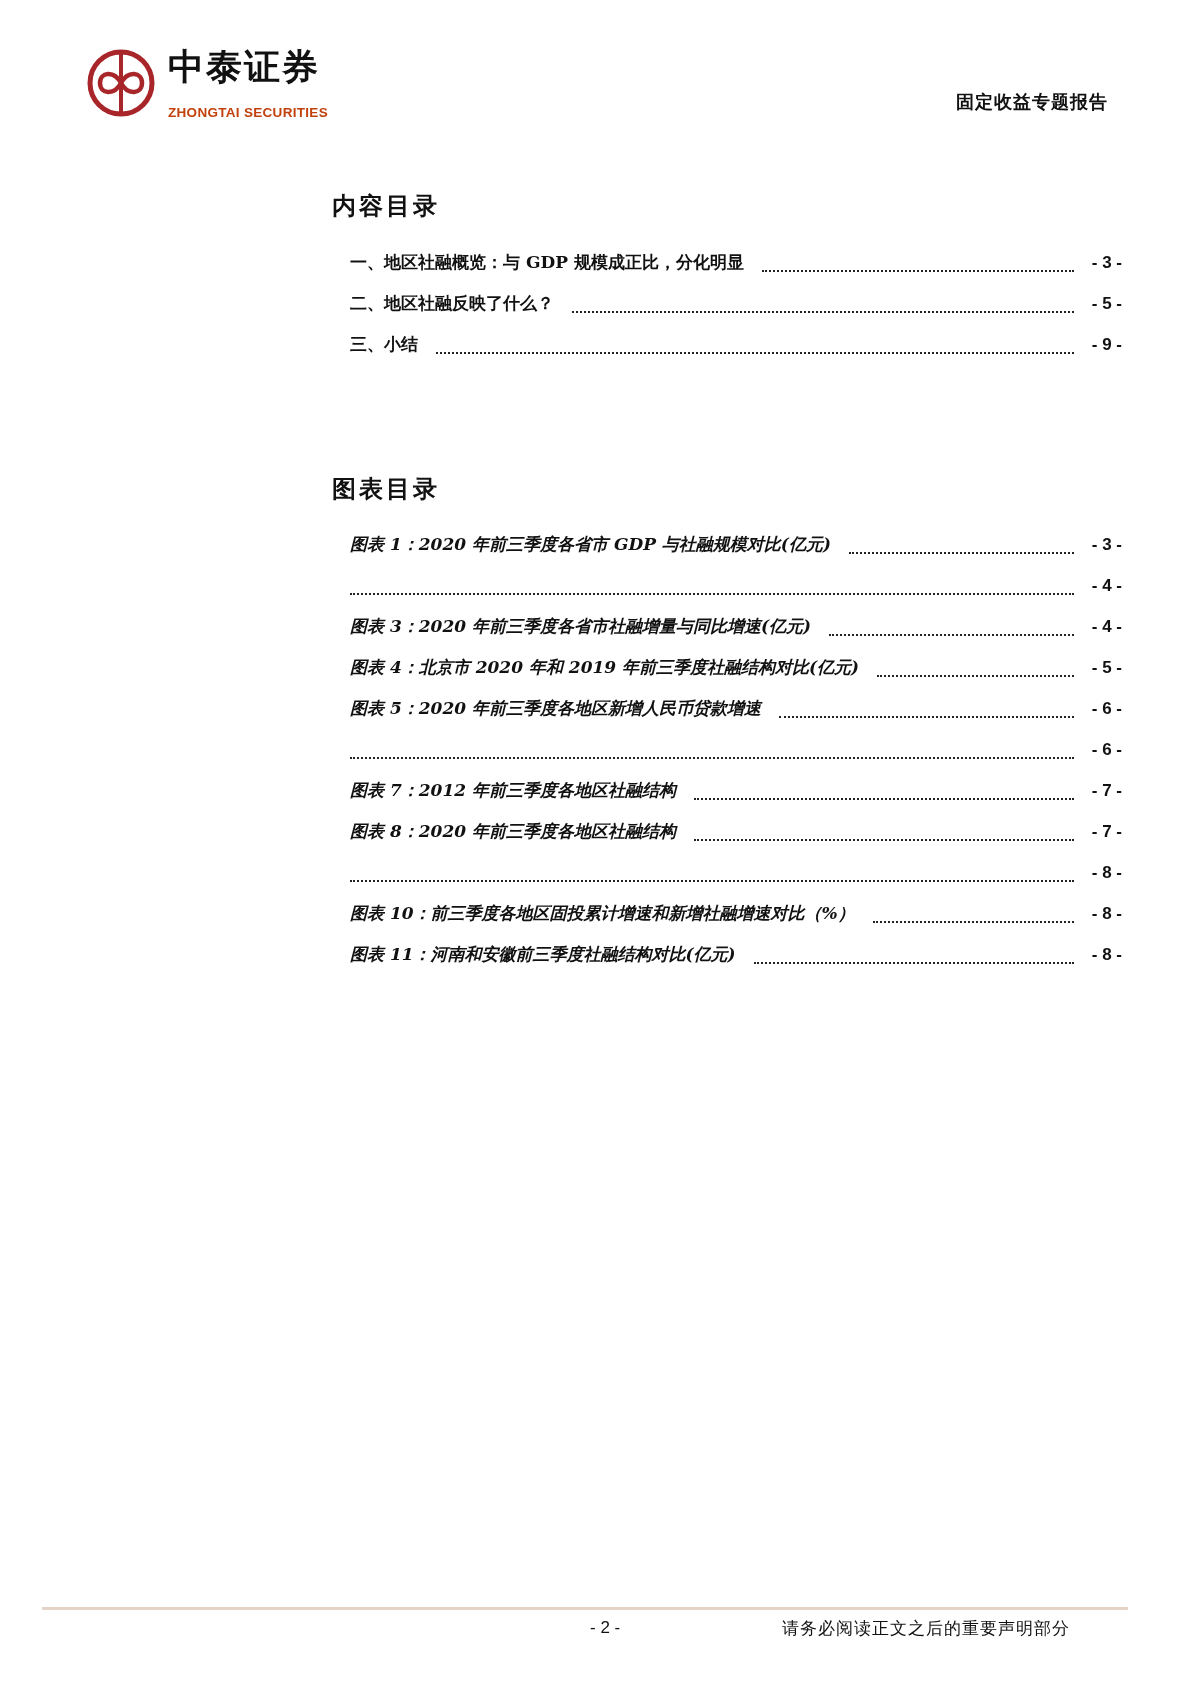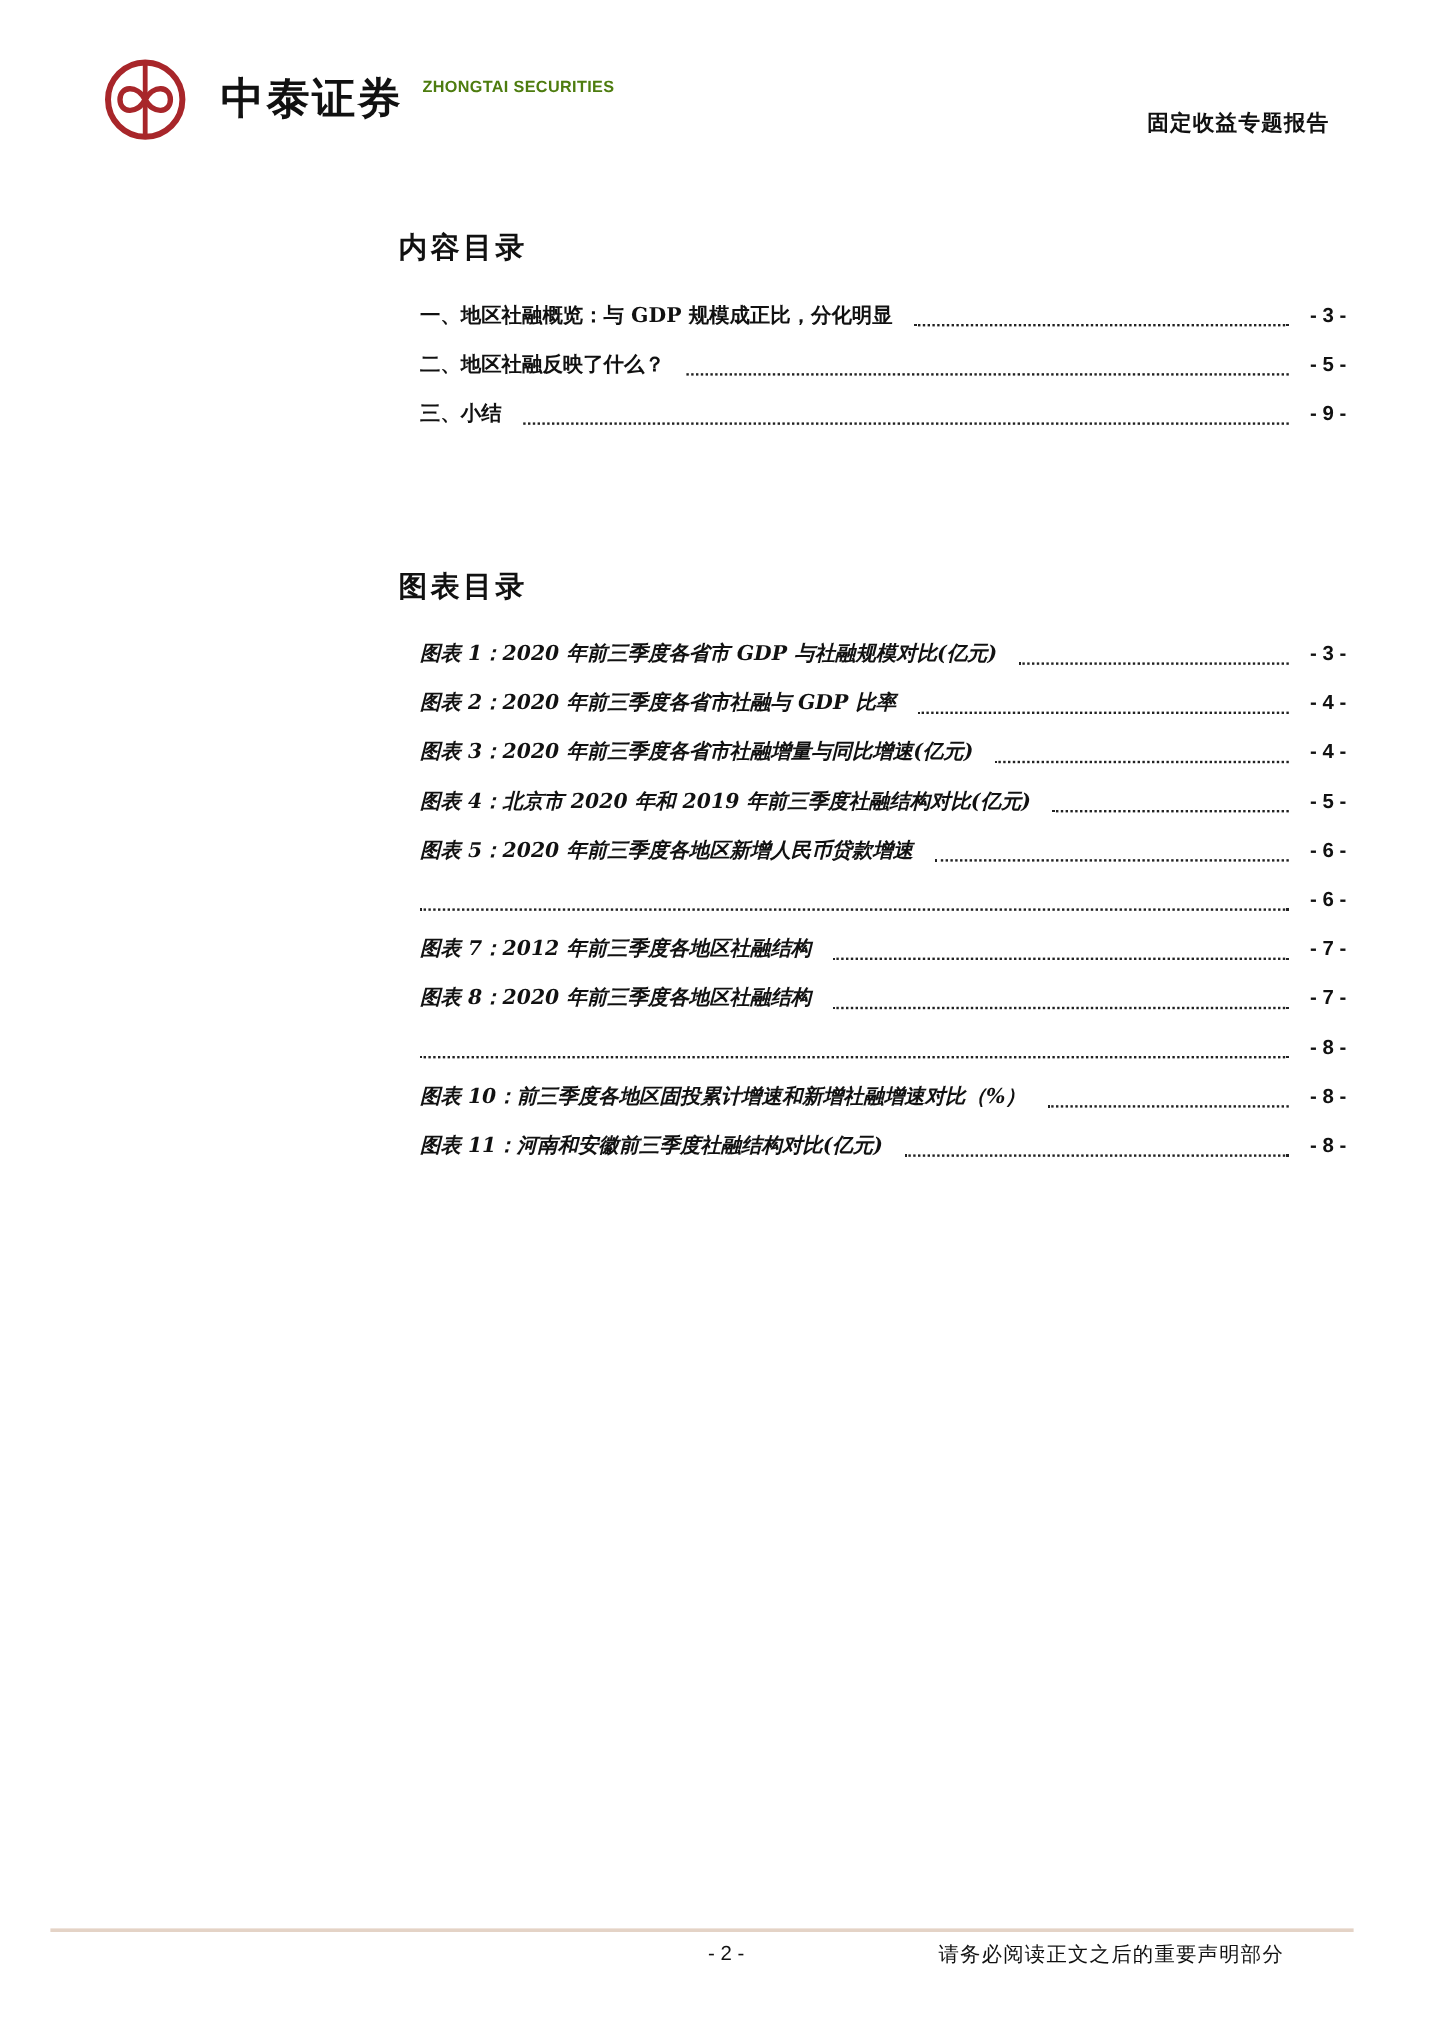--- a/index.html
+++ b/index.html
@@ -2,23 +2,23 @@
 <html><head>
 <meta charset="utf-8">
 <style>
   html, body { margin: 0; padding: 0; background: #ffffff; }
   body {
     width: 1200px; height: 1698px; position: relative; overflow: hidden;
     font-family: "DejaVu Sans", "Liberation Sans", sans-serif; color: #111;
   }
   .logo { position: absolute; left: 86px; top: 46px; height: 74px; display: flex; align-items: center; }
   .logo-mark { width: 70px; height: 70px; }
-  .logo-text { margin-left: 28px; display: flex; flex-direction: row; gap: 16px; }
+  .logo-text { margin-left: 12px; display: flex; flex-direction: column; gap: 16px; }
   .logo-cn { font-family: "DejaVu Sans", sans-serif; font-weight: bold; font-size: 36px; letter-spacing: 2px; line-height: 40px; color: #111; }
-  .logo-en { font-family: "Liberation Sans", sans-serif; font-weight: bold; font-size: 13.5px; letter-spacing: 0.3px; color: #4d7c0f; margin-top: 2px; }
+  .logo-en { font-family: "Liberation Sans", sans-serif; font-weight: bold; font-size: 13.5px; letter-spacing: 0.3px; color: #c2410c; margin-top: 2px; }
   .report-type { position: absolute; right: 92px; top: 90px; font-weight: bold; font-size: 18px; letter-spacing: 1px; font-family: "DejaVu Serif", serif; }
 
   .section-title { position: absolute; left: 332px; font-weight: bold; font-size: 24px; letter-spacing: 3px; font-family: "DejaVu Serif", serif; }
   .toc { position: absolute; left: 350px; width: 772px; }
   .toc-row { position: relative; height: 41px; display: flex; align-items: center; font-size: 17px; font-weight: bold; gap: 14px; }
   .toc-row .label { white-space: nowrap; background: #fff; padding-right: 4px; font-family: "DejaVu Serif", serif; }
   .toc-row .leader { flex: 1; border-bottom: 2px dotted #222; margin-bottom: -8px; height: 0; align-self: center; margin-top: 8px; }
   .toc-row .page { white-space: nowrap; padding-left: 4px; font-family: "Liberation Sans", sans-serif; font-weight: bold; }
   .fig .label { font-style: italic; }
 
@@ -65,21 +65,20 @@
 
 <div class="section-title" style="top:473px;">图表目录</div>
 
 <div class="toc" style="top:524px;">
   <div class="toc-row fig">
     <span class="label">图表 1：2020 年前三季度各省市 GDP 与社融规模对比(亿元)</span>
     <span class="leader"></span>
     <span class="page">- 3 -</span>
   </div>
   <div class="toc-row fig">
-    <span class="label">图表 2：2020 年前三季度各省市社融与 GDP 比率</span>
     <span class="leader"></span>
     <span class="page">- 4 -</span>
   </div>
   <div class="toc-row fig">
     <span class="label">图表 3：2020 年前三季度各省市社融增量与同比增速(亿元)</span>
     <span class="leader"></span>
     <span class="page">- 4 -</span>
   </div>
   <div class="toc-row fig">
     <span class="label">图表 4：北京市 2020 年和 2019 年前三季度社融结构对比(亿元)</span>

